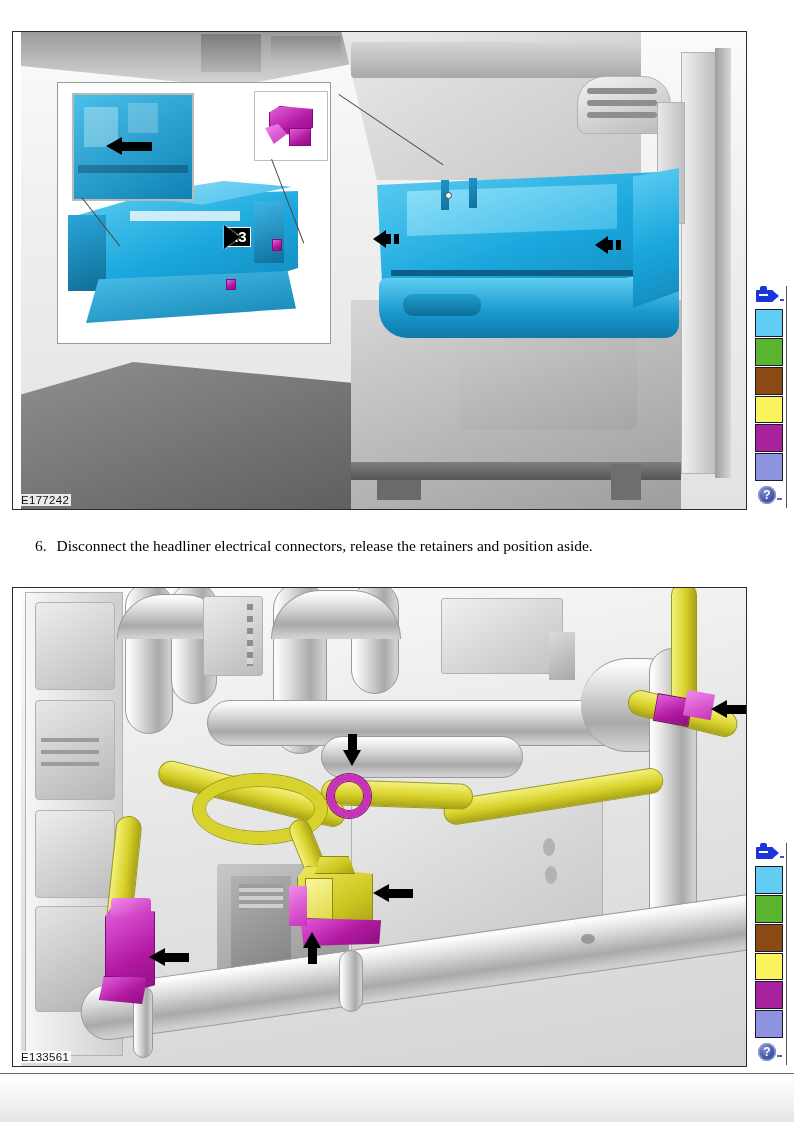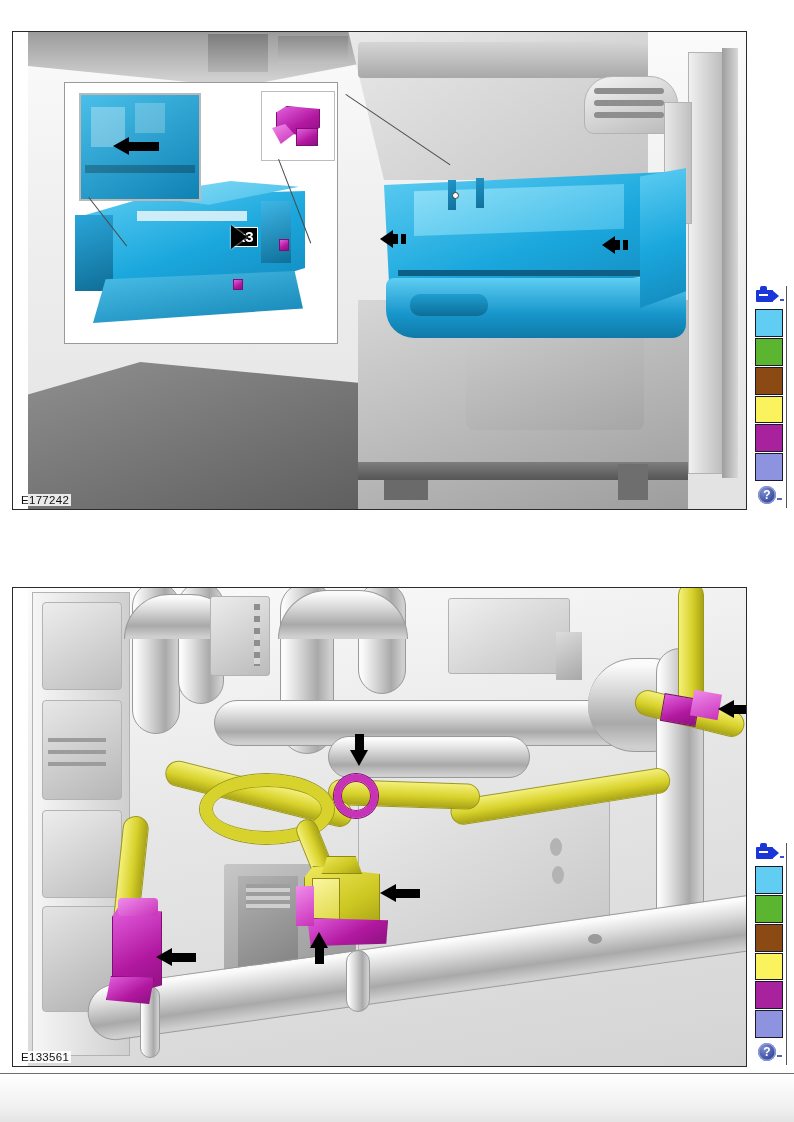--- a/index.html
+++ b/index.html
@@ -10,21 +10,21 @@
     overflow:hidden;
     position:relative;
   }
   .page{position:absolute;left:0;top:0;width:794px;height:1122px;background:#fff;}
   .figure{
     position:absolute;
     border:1.5px solid #2b2b2b;
     background:#ffffff;
     overflow:hidden;
   }
-  .fig-canvas{position:absolute;left:15px;top:0;width:100%;height:100%;overflow:hidden;}
+  .fig-canvas{position:absolute;left:8px;top:0;width:100%;height:100%;overflow:hidden;}
 
   
   .legend{
     position:absolute;
     width:34px;
     border-right:1.5px solid #555;
     display:flex;flex-direction:column;align-items:center;
     background:#fff;
   }
   .legend .cam{width:26px;height:20px;position:relative;margin-bottom:3px;}
@@ -247,20 +247,24 @@
     <div class="swatch" style="background:#fbf35e;"></div>
     <div class="swatch" style="background:#a8229e;"></div>
     <div class="swatch" style="background:#8e93e0;"></div>
     <div class="help">
       <div class="help-ring"></div>
       <div class="help-q">?</div>
       <div class="help-tail"></div>
     </div>
   </div>
 
+  <div class="step" style="left:35px;top:537px;">
+    <span class="num">6.</span>
+    <span class="txt">Disconnect the headliner electrical connectors, release the retainers and position aside.</span>
+  </div>
 
   <div class="figure" style="left:12px;top:587px;width:733px;height:478px;">
     <div class="fig-canvas">
 
       <div class="gbox" style="left:-2px;top:-2px;width:737px;height:482px;background:linear-gradient(170deg,#fcfcfc,#e6e6e6 45%,#d4d4d4);border:none;"></div>
 
       <div class="gbox" style="left:4px;top:4px;width:96px;height:462px;background:linear-gradient(90deg,#f6f6f6,#cfcfcf);"></div>
       <div class="gbox" style="left:14px;top:14px;width:78px;height:86px;background:linear-gradient(150deg,#ededed,#bdbdbd);border-radius:4px;"></div>
       <div class="gbox" style="left:14px;top:112px;width:78px;height:98px;background:linear-gradient(150deg,#e7e7e7,#b6b6b6);border-radius:4px;"></div>
       <div class="gbox" style="left:14px;top:222px;width:78px;height:86px;background:linear-gradient(150deg,#ededed,#bdbdbd);border-radius:4px;"></div>

